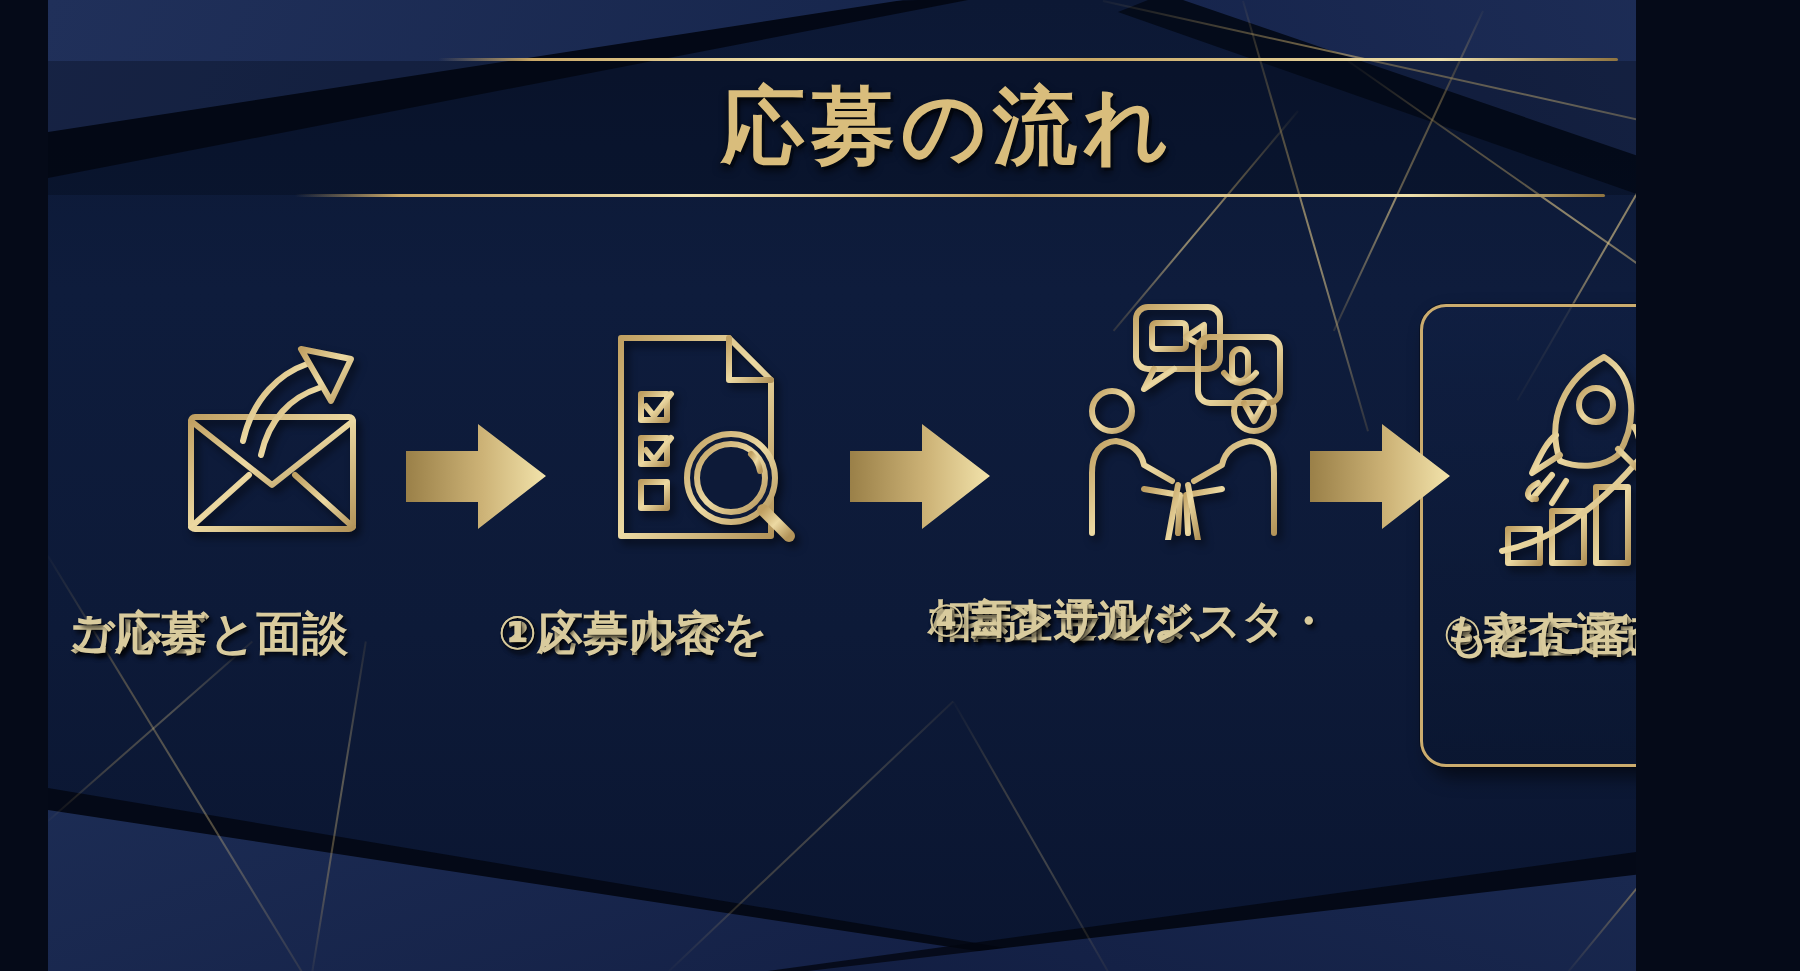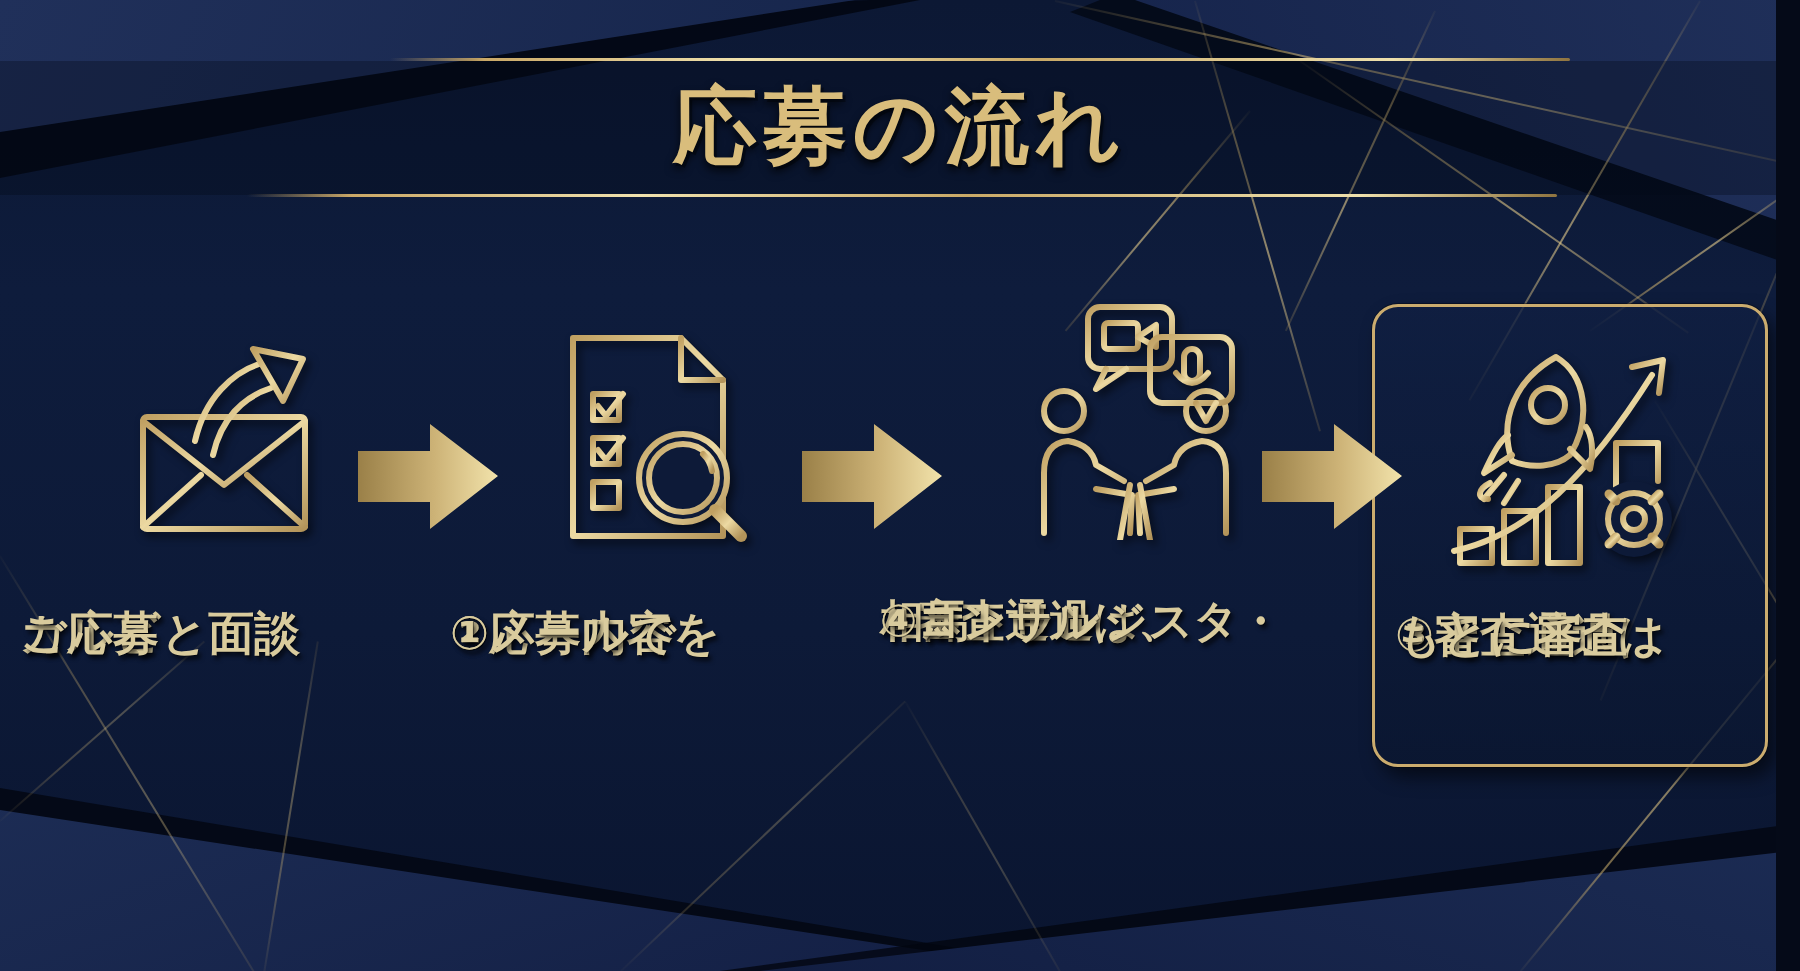--- a/index.html
+++ b/index.html
@@ -1,19 +1,20 @@
 <!DOCTYPE html>
 <html><head>
 <meta charset="utf-8">
 <style>
   html,body{margin:0;padding:0;background:#050a18;}
   .stage{
-    position:relative; width:1776px; height:971px; overflow:hidden;
+    position:relative; width:1588px; height:971px; overflow:hidden;
     background:linear-gradient(180deg,#0c1834 0%,#0e1c3c 30%,#0d1a38 65%,#0a1530 100%);
     font-family:"DejaVu Sans","Liberation Sans",sans-serif;
+    margin-left:48px;
   }
   .stage *{position:absolute; box-sizing:border-box;}
 
   
   .shadow-tl{left:0;top:0;width:1000px;height:220px;
     clip-path:polygon(0 28px,870px 0,920px 0,0 178px);
     background:rgba(2,6,16,.85);}
   .wedge-tl{left:0;top:0;width:900px;height:160px;
     clip-path:polygon(0 0,855px 0,0 132px);
     background:linear-gradient(115deg,#20305a,#16254b);}

